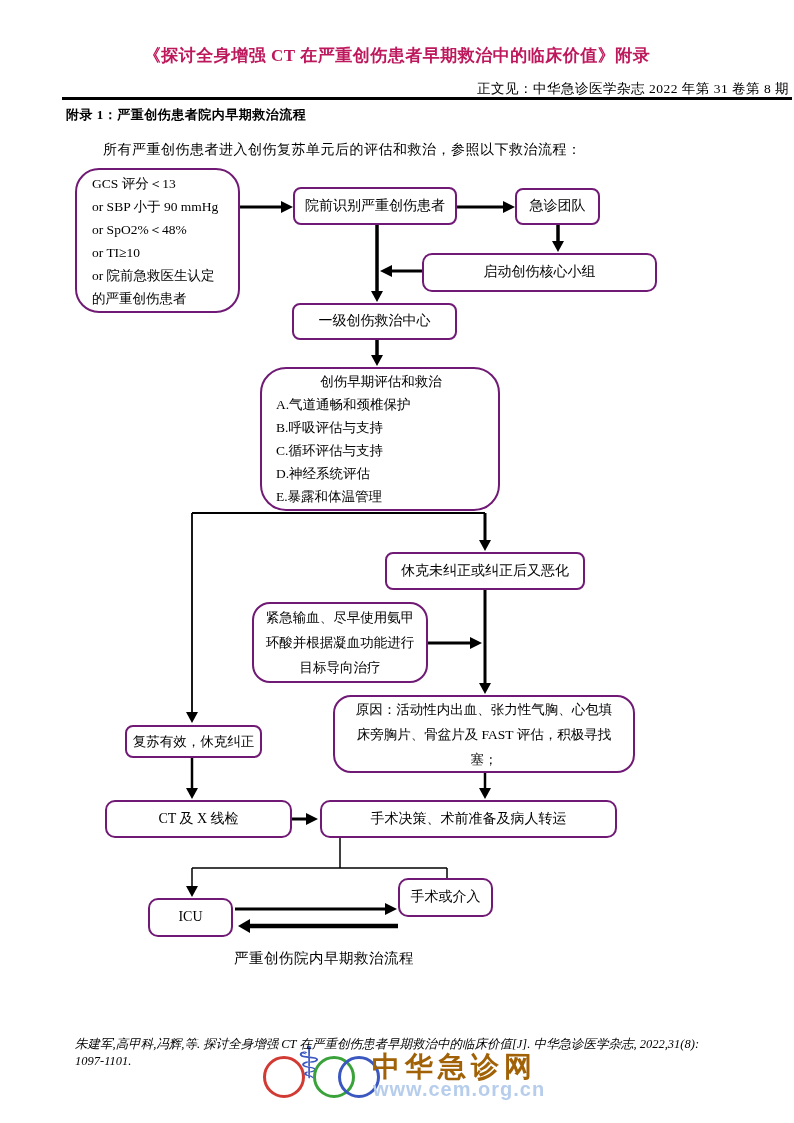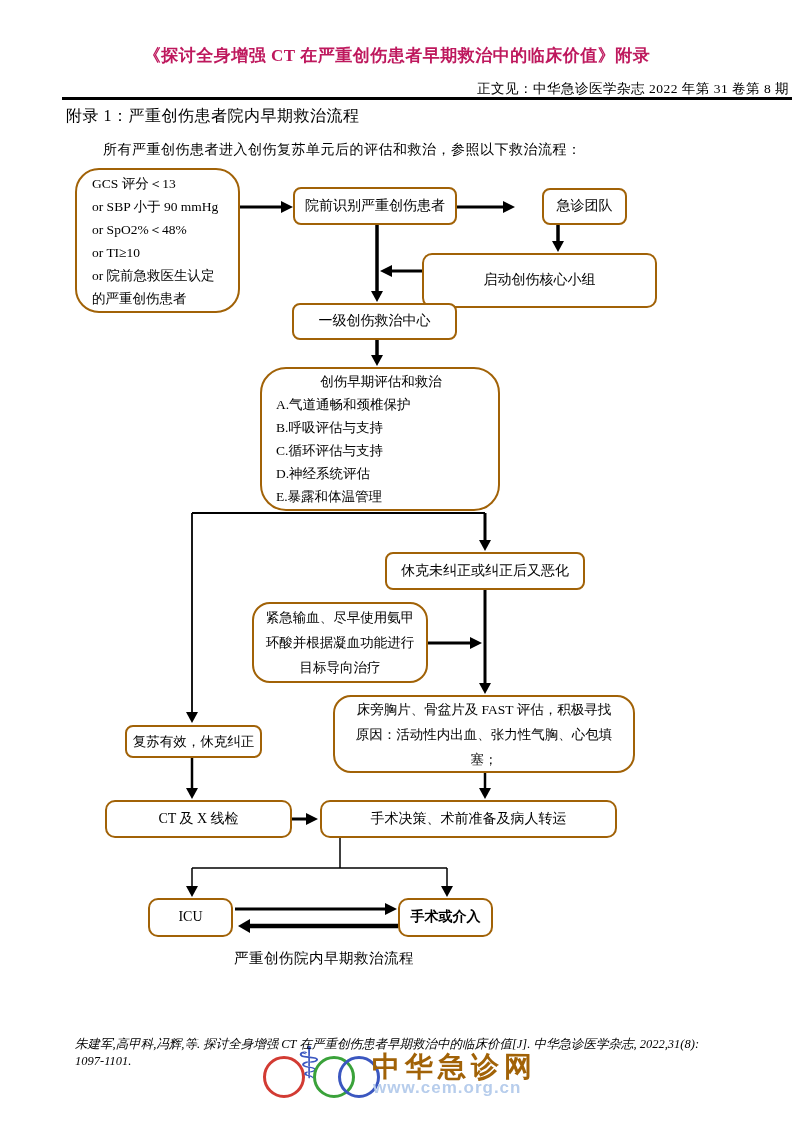--- a/index.html
+++ b/index.html
@@ -8,59 +8,59 @@
     font-family:"Liberation Serif","DejaVu Serif",serif;color:#000;overflow:hidden;
   }
   .doc-title{
     position:absolute;top:44px;left:0;width:794px;text-align:center;
     font-size:17px;font-weight:bold;color:#be185d;letter-spacing:.5px;
   }
   .source-note{
     position:absolute;top:80px;right:5px;font-size:13.5px;color:#000;letter-spacing:.5px;
   }
   .top-rule{position:absolute;top:97px;left:62px;right:2px;height:3px;background:#000;}
-  .section-heading{position:absolute;top:106px;left:66px;font-size:16px;font-weight:normal;letter-spacing:.5px;}
+  .section-heading{position:absolute;top:106px;left:66px;font-size:13px;font-weight:bold;letter-spacing:.5px;}
   .intro{position:absolute;top:141px;left:103px;font-size:14px;letter-spacing:.5px;}
   .connectors{position:absolute;top:0;left:0;z-index:1;pointer-events:none;}
   .node{
-    position:absolute;z-index:2;background:#fff;border:2px solid #a16207;
+    position:absolute;z-index:2;background:#fff;border:2px solid #701a75;
     display:flex;align-items:center;justify-content:center;
     font-size:14px;line-height:1.3;text-align:center;box-sizing:border-box;
   }
   .node.multiline{flex-direction:column;align-items:flex-start;justify-content:center;text-align:left;}
   .node.multiline.centered{align-items:center;text-align:center;}
   .n-criteria{left:75px;top:168px;width:165px;height:145px;border-radius:24px;padding-left:15px;font-size:13.5px;}
   .n-criteria .ln{line-height:23px;}
   .n-prehospital{left:293px;top:187px;width:164px;height:38px;border-radius:8px;}
-  .n-edteam{left:515px;top:188px;width:85px;height:37px;border-radius:8px;margin-left:27px;}
-  .n-activate{left:422px;top:253px;width:235px;height:55px;border-radius:10px;}
+  .n-edteam{left:515px;top:188px;width:85px;height:37px;border-radius:8px;}
+  .n-activate{left:422px;top:253px;width:235px;height:39px;border-radius:10px;}
   .n-levelone{left:292px;top:303px;width:165px;height:37px;border-radius:8px;}
   .n-early{left:260px;top:367px;width:240px;height:144px;border-radius:26px;padding-left:14px;font-size:13.5px;}
   .n-early .ln{line-height:23px;}
   .n-early .ttl{width:210px;text-align:center;line-height:23px;}
   .n-shock{left:385px;top:552px;width:200px;height:38px;border-radius:8px;}
   .n-transfusion{left:252px;top:602px;width:176px;height:81px;border-radius:18px;font-size:13.5px;}
   .n-transfusion .ln{line-height:25px;}
   .n-resus{left:125px;top:725px;width:137px;height:33px;border-radius:8px;font-size:13.5px;}
   .n-bedside{left:333px;top:695px;width:302px;height:78px;border-radius:18px;font-size:13.5px;}
   .n-bedside .ln{line-height:25px;width:276px;text-align:center;}
   .n-ct{left:105px;top:800px;width:187px;height:38px;border-radius:10px;}
   .n-decision{left:320px;top:800px;width:297px;height:38px;border-radius:10px;}
   .n-icu{left:148px;top:898px;width:85px;height:39px;border-radius:10px;}
-  .n-surgery{left:398px;top:898px;width:95px;height:39px;border-radius:10px;font-weight:bold;}
+  .n-surgery{left:398px;top:878px;width:95px;height:39px;border-radius:10px;}
   .flow-caption{position:absolute;top:949px;left:159px;width:330px;text-align:center;font-size:14.5px;z-index:2;letter-spacing:.5px;}
   .citation{position:absolute;top:1036px;left:75px;width:660px;font-size:12.5px;font-style:italic;line-height:17px;z-index:3;}
   .watermark{position:absolute;top:1045px;left:255px;width:360px;height:60px;z-index:2;}
   .ring{position:absolute;width:36px;height:36px;border-radius:50%;border:3px solid;top:11px;background:transparent;}
   .ring-red{left:8px;border-color:#d23b33;}
   .ring-green{left:58px;border-color:#3aa23a;}
   .ring-blue{left:83px;border-color:#3b57c0;}
   .caduceus{position:absolute;left:42px;top:-4px;font-size:44px;line-height:44px;color:#3b57c0;font-family:"DejaVu Sans",sans-serif;}
   .wm-name{position:absolute;left:117px;top:3px;font-size:28px;font-weight:bold;color:#a16207;letter-spacing:5px;white-space:nowrap;font-family:"Liberation Sans",sans-serif;}
-  .wm-url{position:absolute;left:118px;top:33px;font-size:17px;font-weight:bold;color:#b7cdec;letter-spacing:1px;font-family:"Liberation Sans",sans-serif;}
+  .wm-url{position:absolute;left:118px;top:33px;font-size:20px;font-weight:bold;color:#b7cdec;letter-spacing:1px;font-family:"Liberation Sans",sans-serif;}
 </style>
 </head>
 <body>
 
 <div class="page">
 
   <div class="doc-title">《探讨全身增强 CT 在严重创伤患者早期救治中的临床价值》附录</div>
   <div class="source-note">正文见：中华急诊医学杂志 2022 年第 31 卷第 8 期</div>
   <div class="top-rule"></div>
   <div class="section-heading">附录 1：严重创伤患者院内早期救治流程</div>
@@ -135,22 +135,22 @@
 
   <div class="node multiline centered n-transfusion">
     <div class="ln">紧急输血、尽早使用氨甲</div>
     <div class="ln">环酸并根据凝血功能进行</div>
     <div class="ln">目标导向治疗</div>
   </div>
 
   <div class="node n-resus">复苏有效，休克纠正</div>
 
   <div class="node multiline centered n-bedside">
+    <div class="ln">原因：活动性内出血、张力性气胸、心包填</div>
     <div class="ln">床旁胸片、骨盆片及 FAST 评估，积极寻找</div>
-    <div class="ln">原因：活动性内出血、张力性气胸、心包填</div>
     <div class="ln">塞；</div>
   </div>
 
   <div class="node n-ct">CT 及 X 线检</div>
   <div class="node n-decision">手术决策、术前准备及病人转运</div>
   <div class="node n-icu">ICU</div>
   <div class="node n-surgery">手术或介入</div>
 
   <div class="flow-caption">严重创伤院内早期救治流程</div>
 

